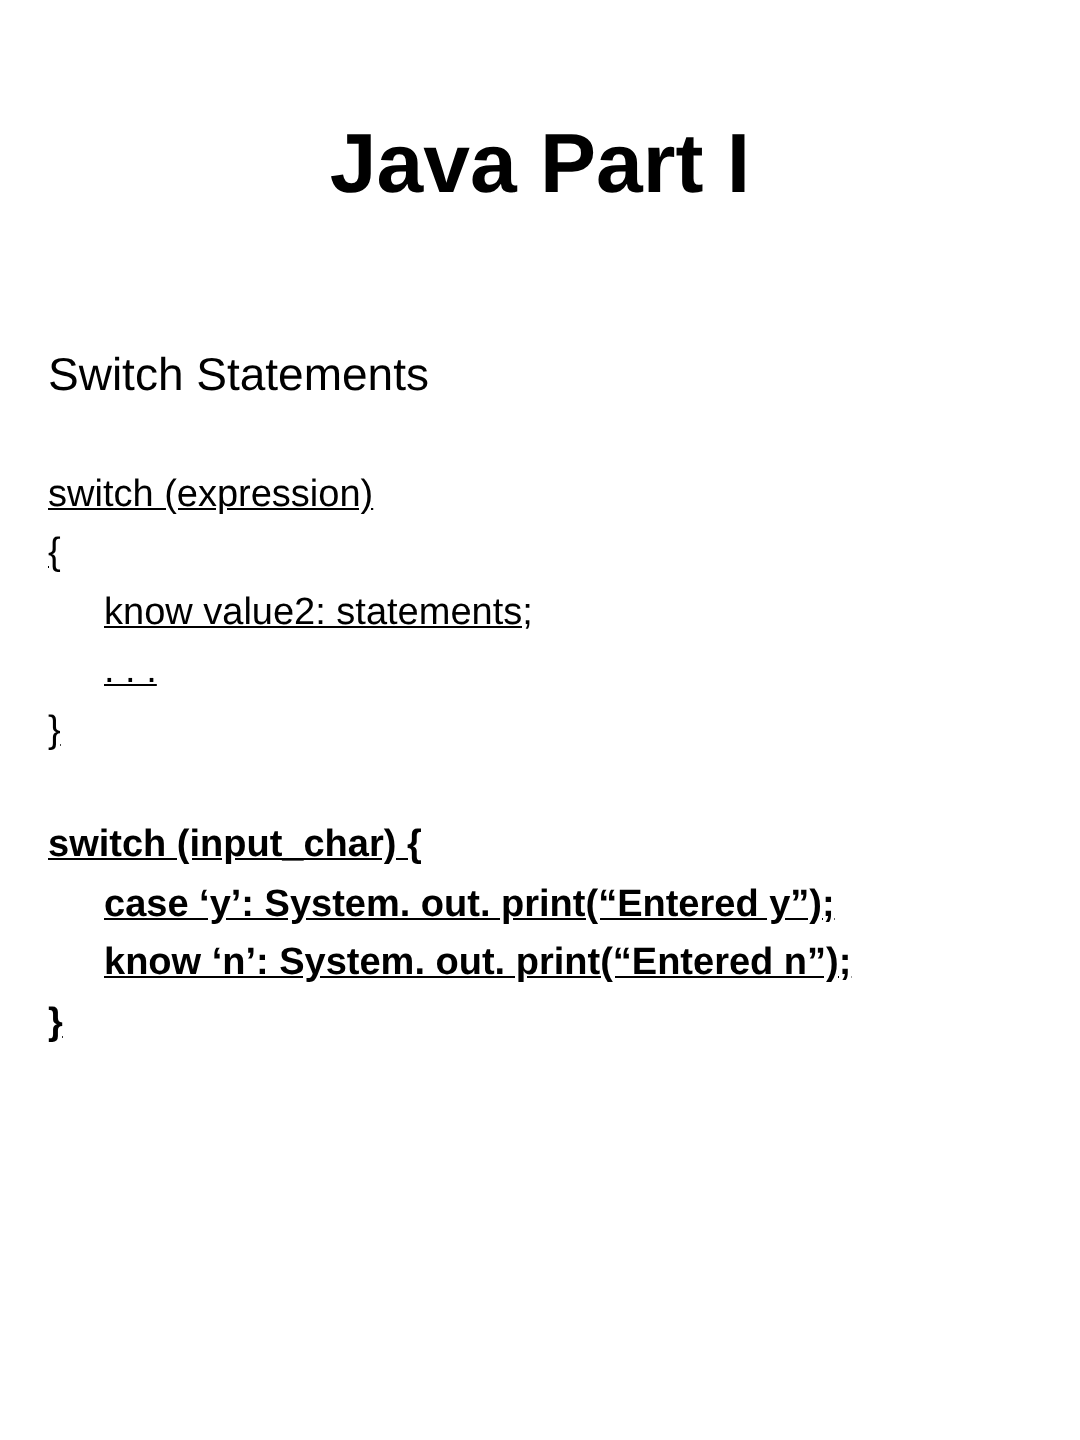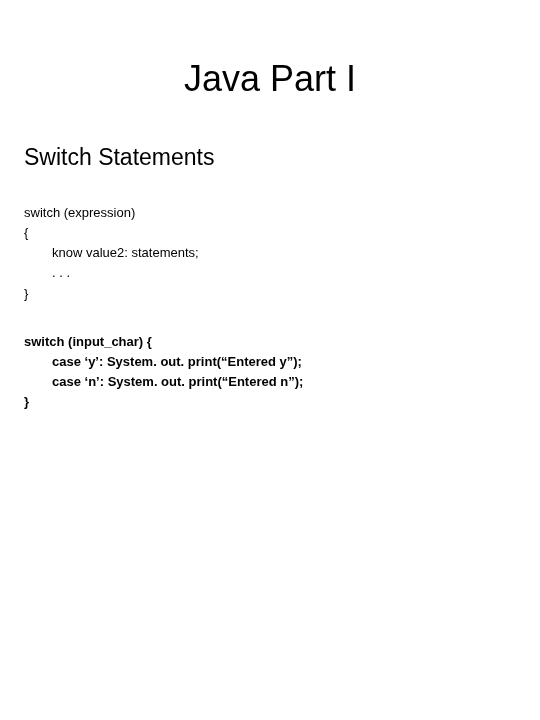--- a/index.html
+++ b/index.html
@@ -9,38 +9,39 @@
     }
     body {
       width: 540px;
       height: 720px;
       background: #ffffff;
       font-family: Arial, Helvetica, sans-serif;
       color: #000000;
       padding: 0;
     }
     .title {
-      font-size: 36px;
-      font-weight: normal;
+      font-size: 42px;
+      font-weight: bold;
       text-align: center;
       margin-top: 58px;
-      margin-bottom: 44px;
+      margin-bottom: 68px;
     }
     .content {
       padding-left: 24px;
       padding-right: 24px;
     }
     .subtitle {
       font-size: 23px;
       margin-bottom: 32px;
     }
     .code-block {
-      font-size: 13px;
+      font-size: 19px;
       line-height: 1.55;
       margin-bottom: 28px;
+      text-decoration: underline;
     }
     .indent {
       padding-left: 28px;
     }
     .bold {
       font-weight: bold;
     }
   </style>
 </head>
 <body>
@@ -54,16 +55,16 @@
     <div>switch (expression)</div>
     <div>{</div>
     <div class="indent">know value2: statements;</div>
     <div class="indent">. . .</div>
     <div>}</div>
   </div>
 
   <div class="code-block bold">
     <div>switch (input_char) {</div>
     <div class="indent">case ‘y’: System. out. print(“Entered y”);</div>
-    <div class="indent">case ‘n’: System. out. print(“Entered n”);</div>
+    <div class="indent">know ‘n’: System. out. print(“Entered n”);</div>
     <div>}</div>
   </div>
 </div>
 
 </body></html>

